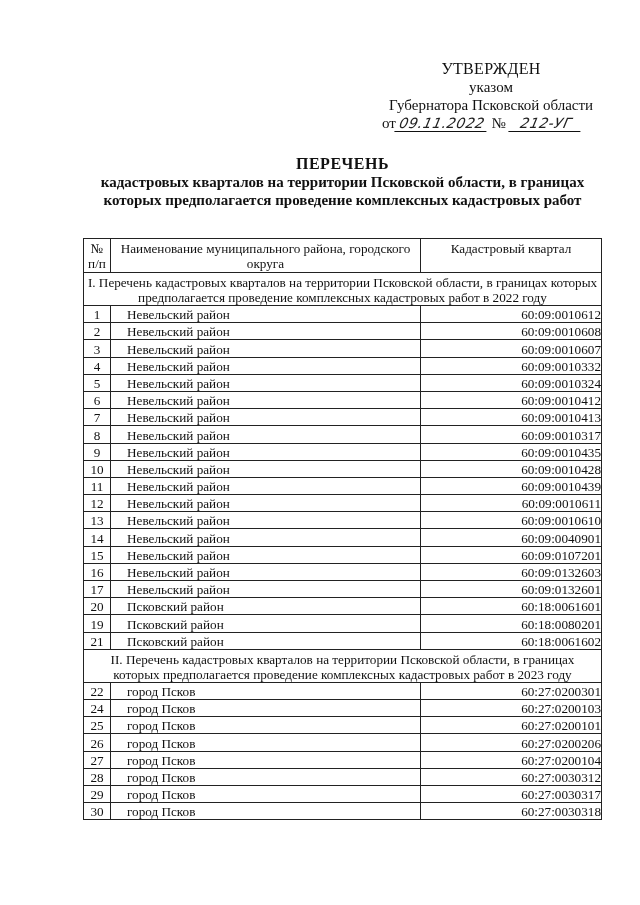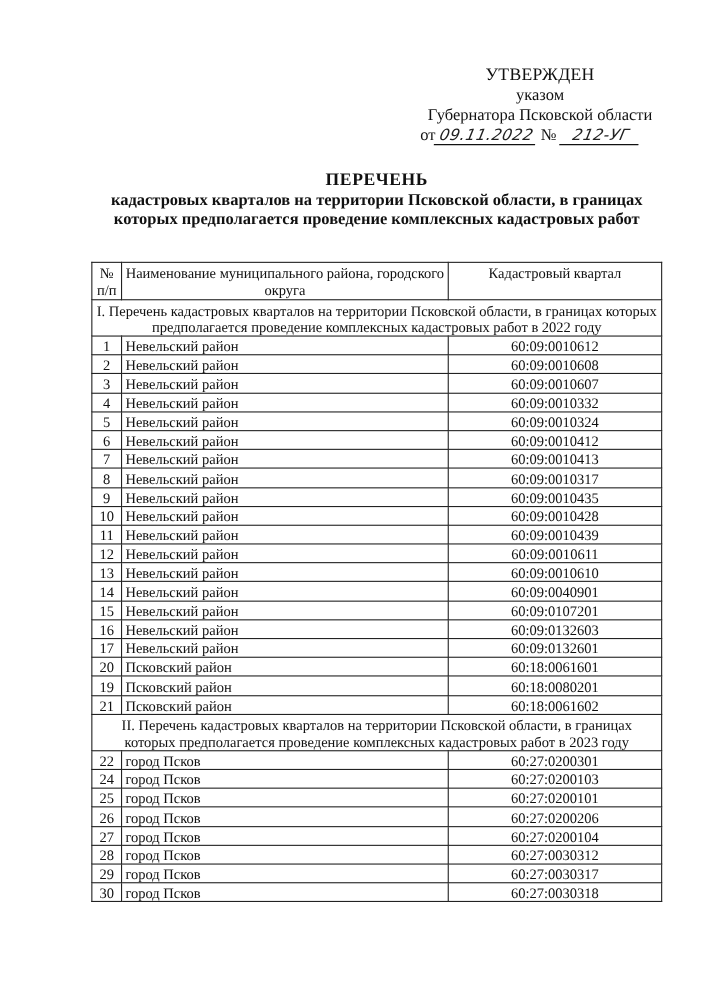--- a/index.html
+++ b/index.html
@@ -12,22 +12,22 @@
           font-size: 14px; color: #222; line-height: 15px; transform: skewX(-12deg); letter-spacing: 0.5px; }
   .hand.date { width: 92px; text-align: center; }
   .hand.num { width: 72px; text-align: center; }
   .title { position: absolute; left: 70px; top: 155px; width: 545px; text-align: center; font-weight: bold; font-size: 15px; line-height: 18px; }
   .title .h { font-size: 16px; letter-spacing: 0.5px; }
   table { position: absolute; left: 83px; top: 238px; width: 519px; border-collapse: collapse; font-size: 13.2px; }
   td, th { border: 1px solid #222; padding: 0; font-weight: normal; }
   th { line-height: 15px; vertical-align: top; padding-top: 2px; padding-bottom: 1px; }
   tr.row td { height: 16.2px; line-height: 15px; vertical-align: bottom; }
   td.n { width: 26px; text-align: center; }
-  td.name { width: 293px; padding-left: 3px; }
-  td.code { text-align: center; }
+  td.name { width: 293px; padding-left: 16px; }
+  td.code { text-align: right; }
   tr.section td { text-align: center; line-height: 15px; padding: 2px 3px 0 3px; }
 </style>
 </head>
 <body>
 
 <div class="approve">
   <div class="big">УТВЕРЖДЕН</div>
   <div>указом</div>
   <div>Губернатора Псковской области</div>
   <div class="dateline">

